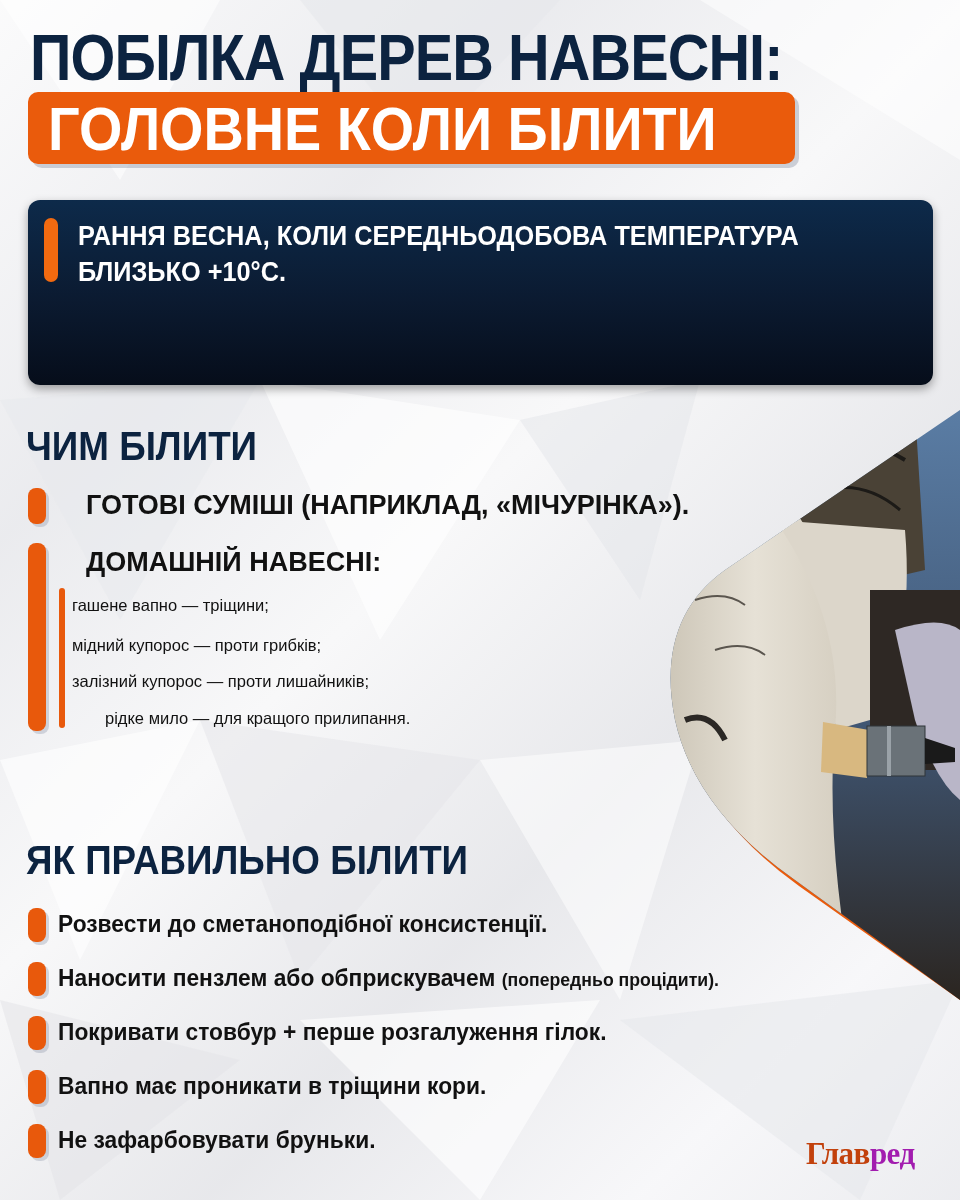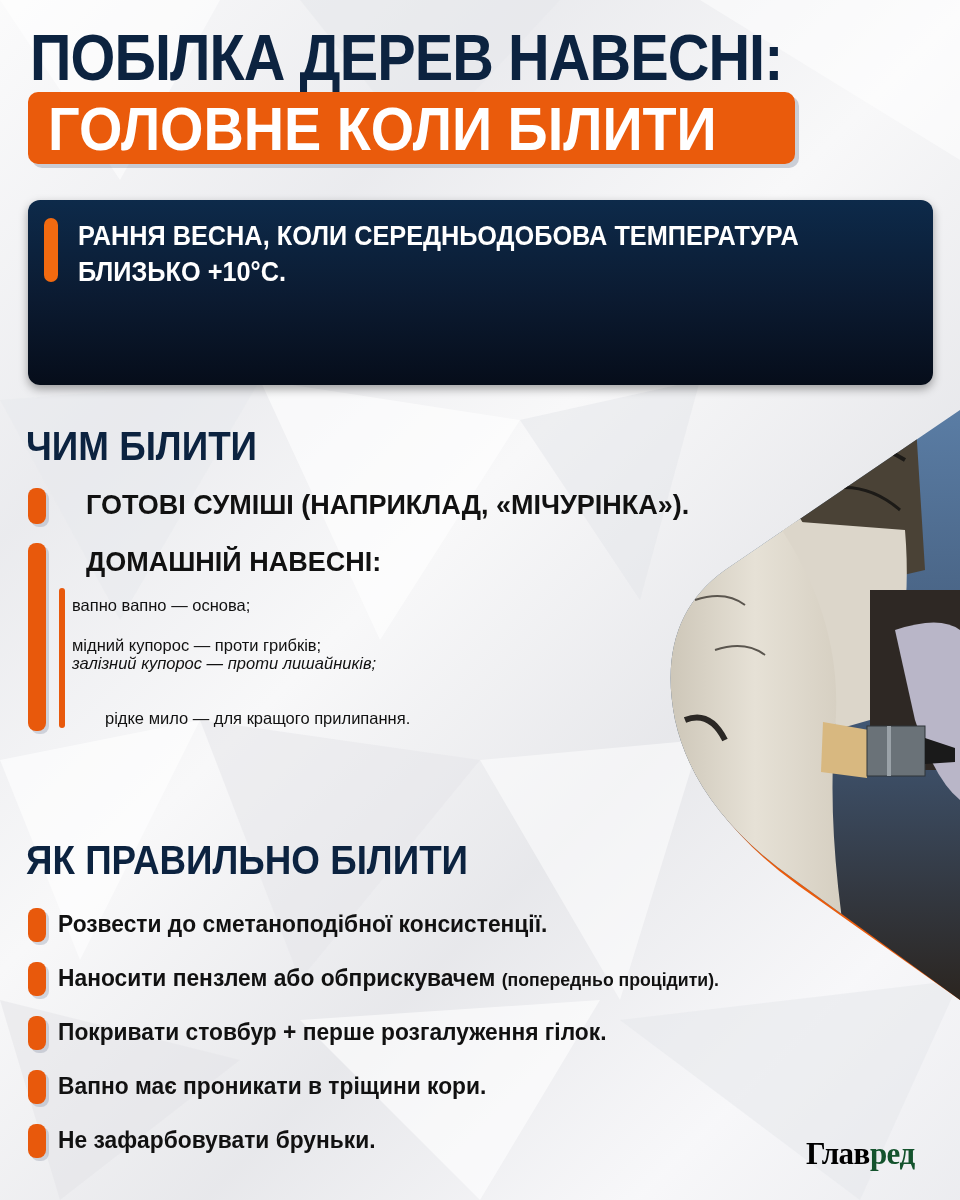--- a/index.html
+++ b/index.html
@@ -70,22 +70,22 @@
   .step .small { font-size: 19px; }
 
   .photo-wrap {
     position: absolute; left: 655px; top: 400px; width: 305px; height: 600px;
   }
   .logo {
     position: absolute; left: 806px; top: 1136px;
     font-family: "Liberation Serif", serif; font-weight: 700; font-size: 31px;
     letter-spacing: -0.5px; white-space: nowrap;
   }
-  .logo .a { color: #000000; }
-  .logo .b { color: #14532d; }
+  .logo .a { color: #c2410c; }
+  .logo .b { color: #a21caf; }
 </style>
 </head>
 <body>
 
 <svg class="poly" width="960" height="1200" viewBox="0 0 960 1200">
   <polygon points="0,0 220,0 120,180" fill="#ffffff" opacity="0.55"></polygon>
   <polygon points="300,0 560,0 420,150" fill="#e6e7eb" opacity="0.6"></polygon>
   <polygon points="700,0 960,0 960,160" fill="#ffffff" opacity="0.5"></polygon>
   <polygon points="0,400 260,380 120,620" fill="#e8e9ed" opacity="0.55"></polygon>
   <polygon points="260,380 520,420 380,640" fill="#ffffff" opacity="0.6"></polygon>
@@ -152,23 +152,23 @@
 </svg>
 
 <div class="h2" style="top:424px;">ЧИМ БІЛИТИ</div>
 
 <div class="accent-bar" style="left:28px; top:488px; width:18px; height:36px;"></div>
 <div class="item-upper" style="top:490px;">ГОТОВІ СУМІШІ (НАПРИКЛАД, «МІЧУРІНКА»).</div>
 
 <div class="accent-bar" style="left:28px; top:543px; width:18px; height:188px;"></div>
 <div class="item-upper" style="top:547px;">ДОМАШНІЙ НАВЕСНІ:</div>
 <div class="accent-bar" style="left:59px; top:588px; width:6px; height:140px; border-radius:3px; box-shadow:none;"></div>
-<div class="sub-item" style="top:596px;">вапно вапно — основа;</div>
+<div class="sub-item" style="top:596px;">гашене вапно — тріщини;</div>
 <div class="sub-item" style="top:636px;">мідний купорос — проти грибків;</div>
-<div class="sub-item" style="top:654px;font-style:italic;">залізний купорос — проти лишайників;</div>
+<div class="sub-item" style="top:672px;">залізний купорос — проти лишайників;</div>
 <div class="sub-item" style="top:709px;margin-left:33px;">рідке мило — для кращого прилипання.</div>
 
 <div class="h2" style="top:838px;">ЯК ПРАВИЛЬНО БІЛИТИ</div>
 
 <div class="accent-bar" style="left:28px; top:908px; width:18px; height:34px;"></div>
 <div class="step" style="top:910px;">
   <span>Розвести до сметаноподібної консистенції.</span>
 </div>
 
 <div class="accent-bar" style="left:28px; top:962px; width:18px; height:34px;"></div>

